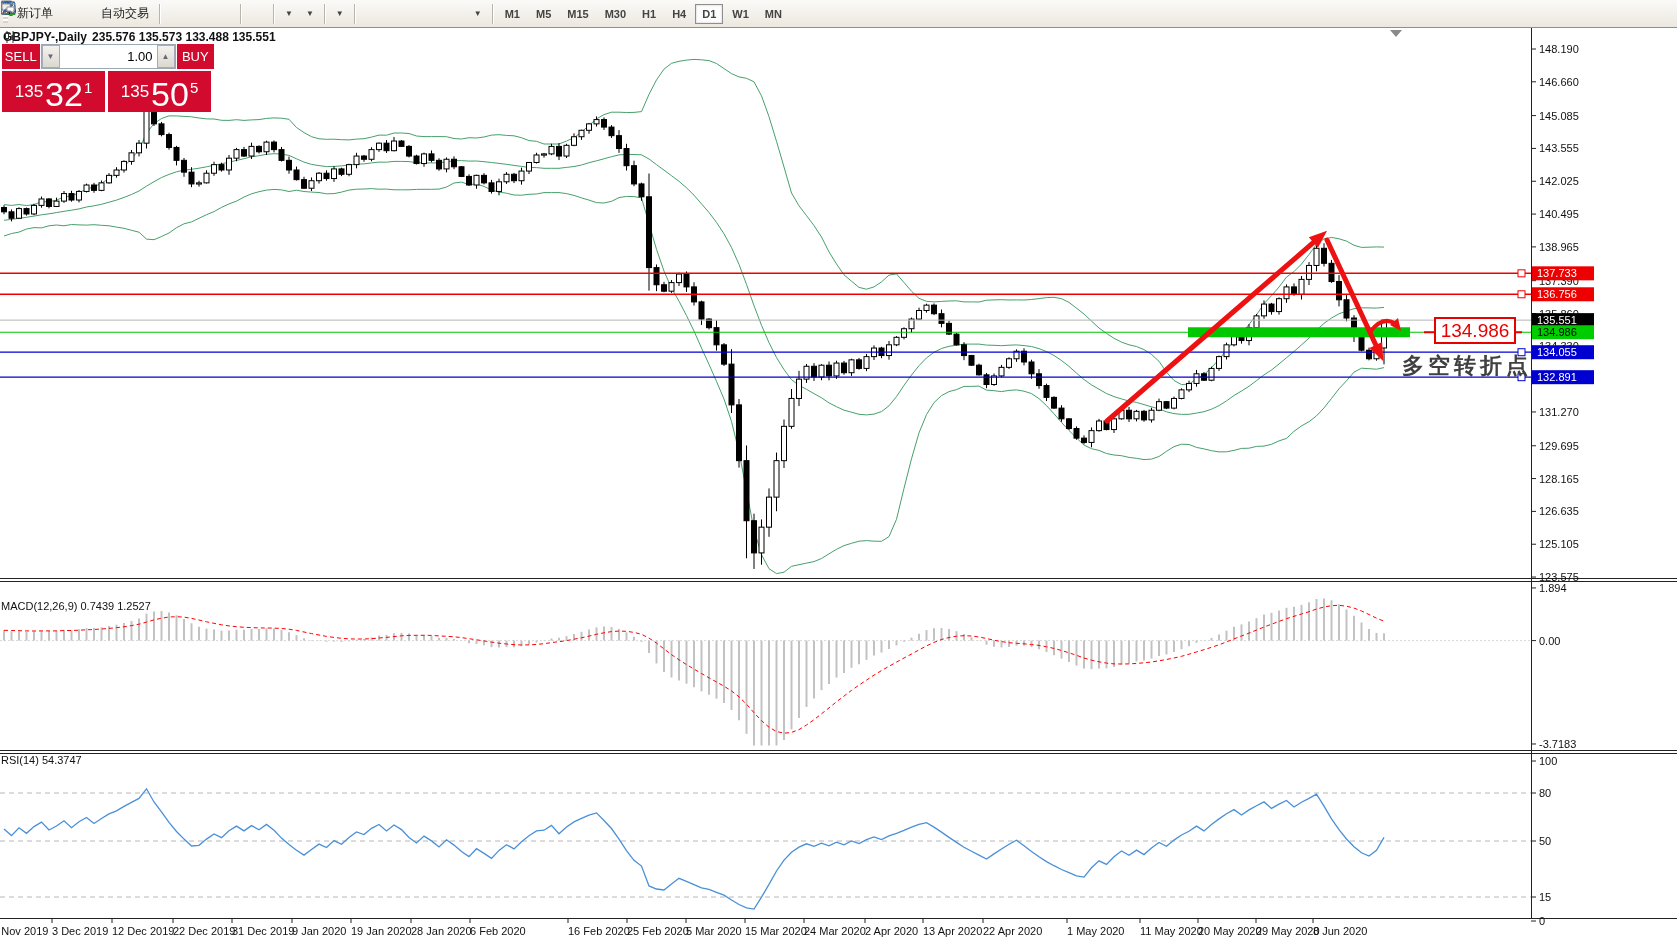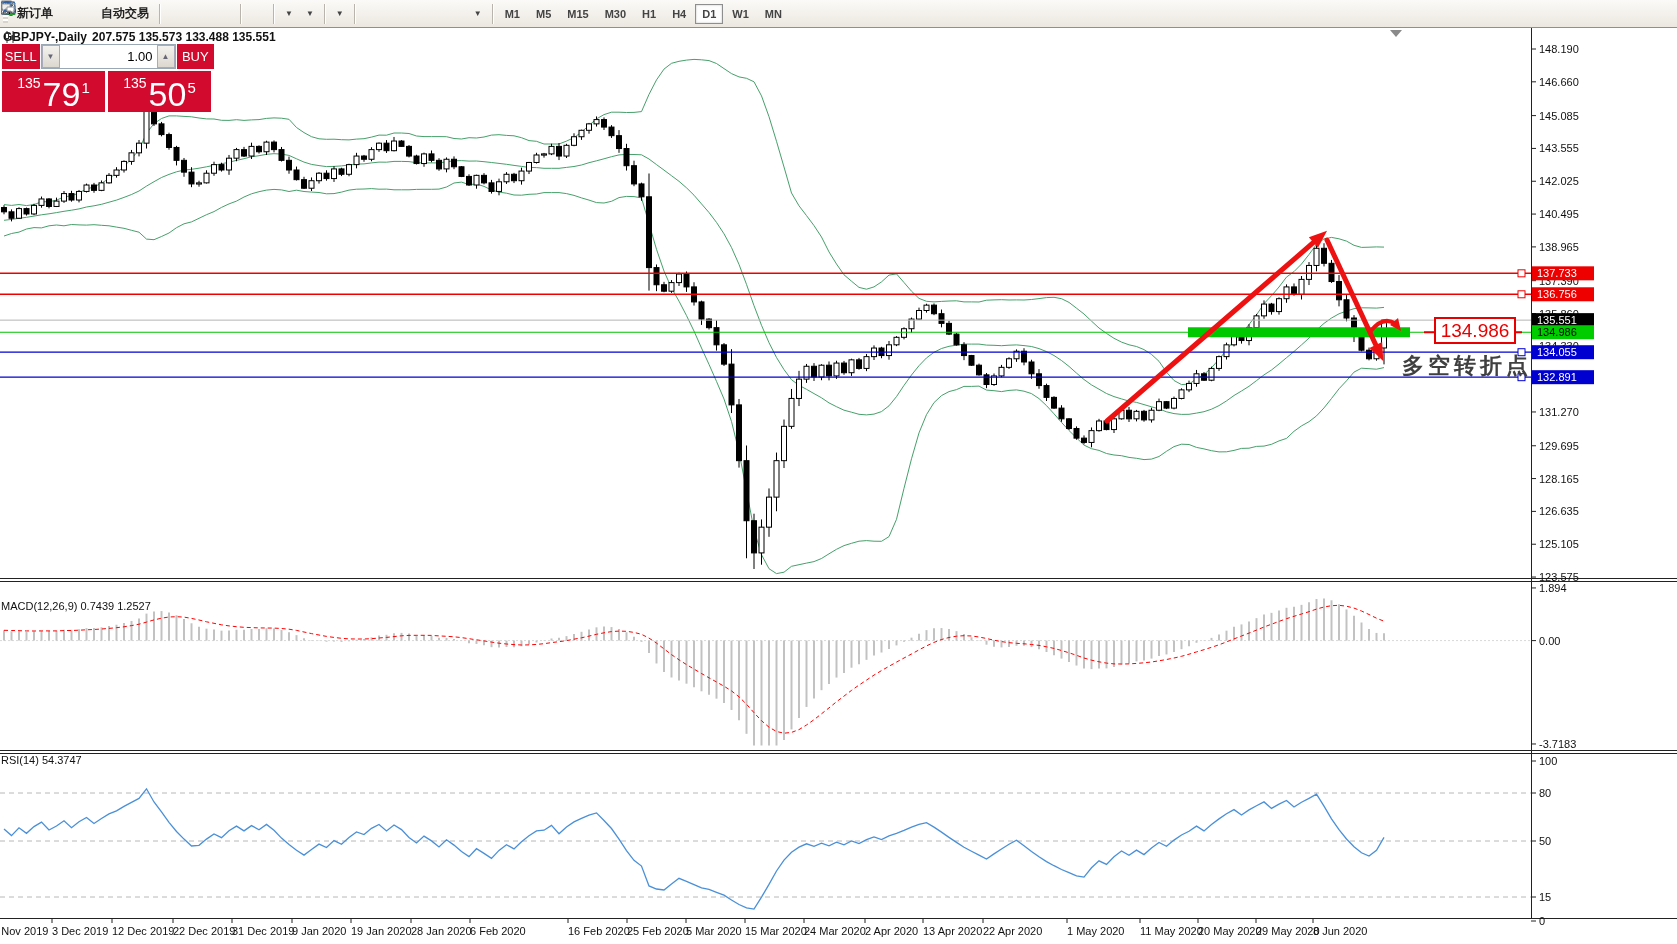--- a/index.html
+++ b/index.html
@@ -3,40 +3,40 @@
 <meta charset="utf-8">
 <style>
   html,body{margin:0;padding:0;background:#fff;font-family:"Liberation Sans",sans-serif;}
   #root{position:relative;width:1677px;height:944px;overflow:hidden;background:#fff;}
   
   #toolbar{position:absolute;left:0;top:0;width:1677px;height:27px;
     background:linear-gradient(#fbfaf8,#ece8e0);border-bottom:1px solid #8f8f8f;
     display:flex;align-items:center;z-index:5;font-size:12px;color:#222;}
   .grip{width:5px;height:18px;margin:0 3px;background:repeating-linear-gradient(#d8d4cc 0 2px,#fff 2px 4px);}
   .tbtn{display:inline-flex;align-items:center;gap:4px;height:22px;padding:0 4px;margin:0 1px;
-    border:1px solid transparent;border-radius:2px;white-space:nowrap;font-weight:bold;}
+    border:1px solid transparent;border-radius:2px;white-space:nowrap;}
   .tsep{width:1px;height:20px;background:#b9b5ad;margin:0 4px;box-shadow:1px 0 0 #fff;}
   .caret{font-size:8px;color:#444;margin-left:1px;}
   .tf{font-size:11px;font-weight:bold;color:#444;padding:3px 6px;margin:8px 1px;border:1px solid transparent;}
   .tf.active{border:1px solid #8e8e8e;background:#fdfdfd;box-shadow:inset 0 0 2px #bbb;}
   #tb-right{margin-left:auto;display:flex;align-items:center;margin-right:8px;gap:10px;}
   
   #chart-header{position:absolute;left:3px;top:30px;z-index:3;font-size:12px;font-weight:bold;color:#111;
     display:flex;align-items:center;gap:5px;}
   
   #ock{position:absolute;left:2px;top:44px;width:212px;z-index:4;}
   .ock-row1{display:flex;height:25px;}
   .ock-btn{background:#d20a2e;color:#fff;font-size:13px;display:flex;align-items:center;justify-content:center;width:39px;}
   .ock-stepper{display:flex;flex:1;border:1px solid #9aa7b5;background:#fff;margin:0 1px;}
   .stp{width:16px;background:linear-gradient(#f4f2ee,#dcd8d0);color:#667;font-size:8px;
     display:flex;align-items:center;justify-content:center;border:1px solid #aab;}
   .ock-vol{flex:1;border:0;outline:0;text-align:right;font-size:13px;padding-right:4px;width:50px;font-family:"Liberation Sans",sans-serif;padding-left:43px;}
   .ock-row2{display:flex;margin-top:2px;gap:3px;}
   .bigq{background:#d20a2e;color:#fff;width:103px;height:39px;display:flex;align-items:flex-end;justify-content:center;padding-bottom:2px;}
-  .bigq .sm{font-size:14px;margin:0 2px 19px 0;}
+  .bigq .sm{font-size:17px;margin:0 2px 8px 0;}
   .bigq .lg{font-size:34px;line-height:32px;}
   .bigq .sup{font-size:15px;margin:2px 0 14px 1px;}
   
   #callout{position:absolute;left:1434px;top:317px;width:78px;height:23px;z-index:3;
     border:2px solid #e80000;color:#e80000;font-size:19px;display:flex;align-items:center;justify-content:center;background:#fff;}
   #cn-note{position:absolute;left:1402px;top:351px;z-index:3;color:#404040;font-size:22px;font-weight:bold;letter-spacing:4px;white-space:nowrap;}
   .pane-label{position:absolute;z-index:3;font-size:11px;color:#111;}
   svg{position:absolute;left:0;top:0;z-index:1;}
   .icon16{width:16px;height:16px;display:inline-block;}
 </style>
@@ -244,37 +244,37 @@
   </div>
 
   <div id="chart-header">
     <svg width="14" height="14" viewBox="0 0 14 14">
         <line x1="4" y1="1" x2="4" y2="13" stroke="#333"></line>
         <rect x="2.5" y="3.5" width="3" height="5" fill="#fff" stroke="#333"></rect>
         <line x1="10" y1="1" x2="10" y2="13" stroke="#333"></line>
         <rect x="8.5" y="5" width="3" height="5" fill="#333"></rect>
       </svg>
     <span>GBPJPY-,Daily</span>
-    <span>207.575 135.573 133.488 135.551</span>
+    <span>235.576 135.573 133.488 135.551</span>
   </div>
 
   <div id="ock">
     <div class="ock-row1">
       <div class="ock-btn">SELL</div>
       <div class="ock-stepper">
         <div class="stp">▼</div>
         <input class="ock-vol" value="1.00" style="">
         <div class="stp">▲</div>
       </div>
       <div class="ock-btn">BUY</div>
     </div>
     <div class="ock-row2">
       <div class="bigq">
         <span class="sm">135</span>
-        <span class="lg">79</span>
+        <span class="lg">32</span>
         <span class="sup">1</span>
       </div>
       <div class="bigq">
         <span class="sm">135</span>
         <span class="lg">50</span>
         <span class="sup">5</span>
       </div>
     </div>
   </div>
 

